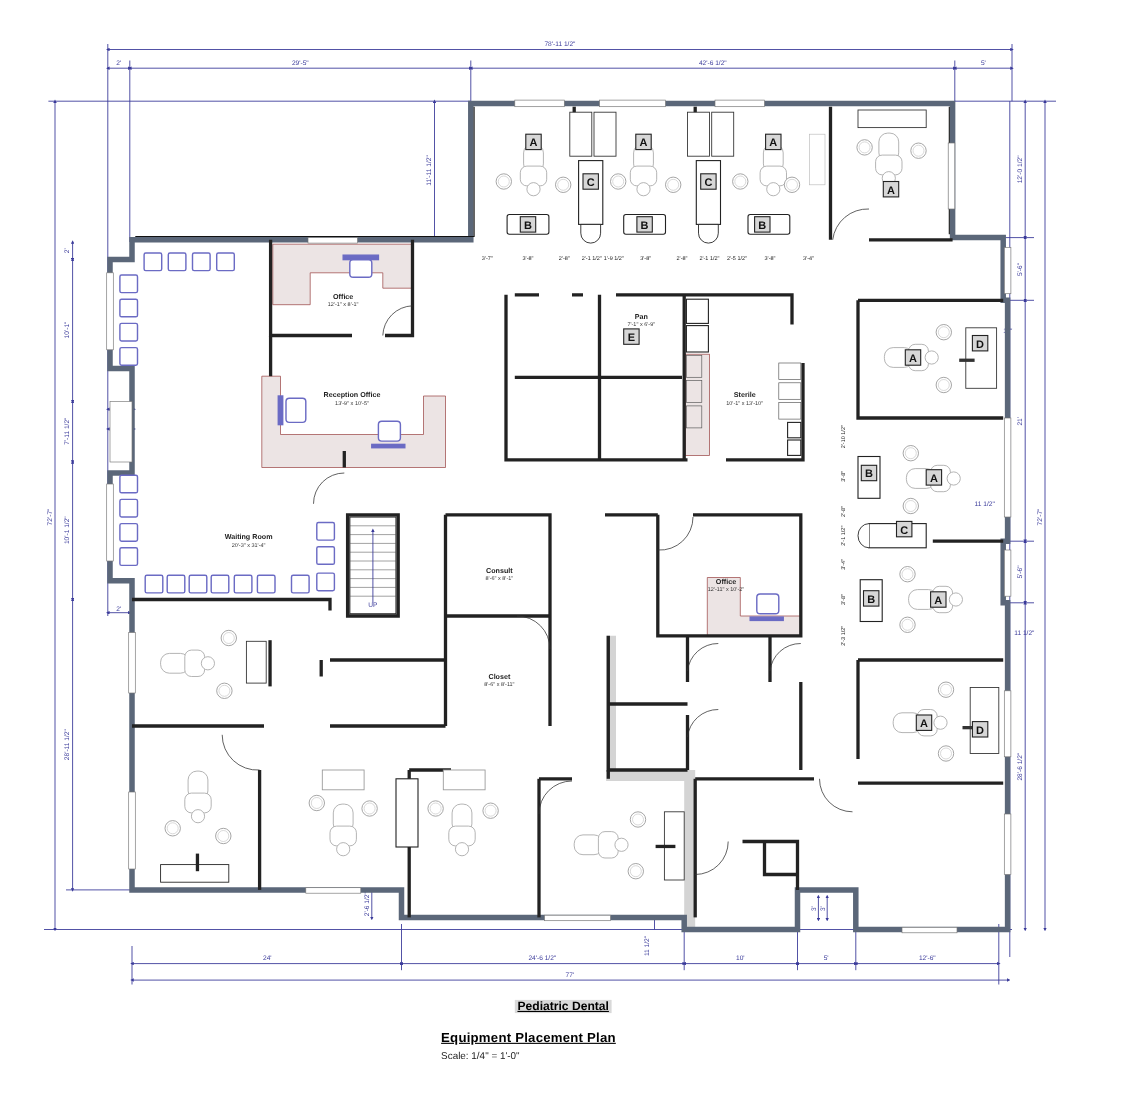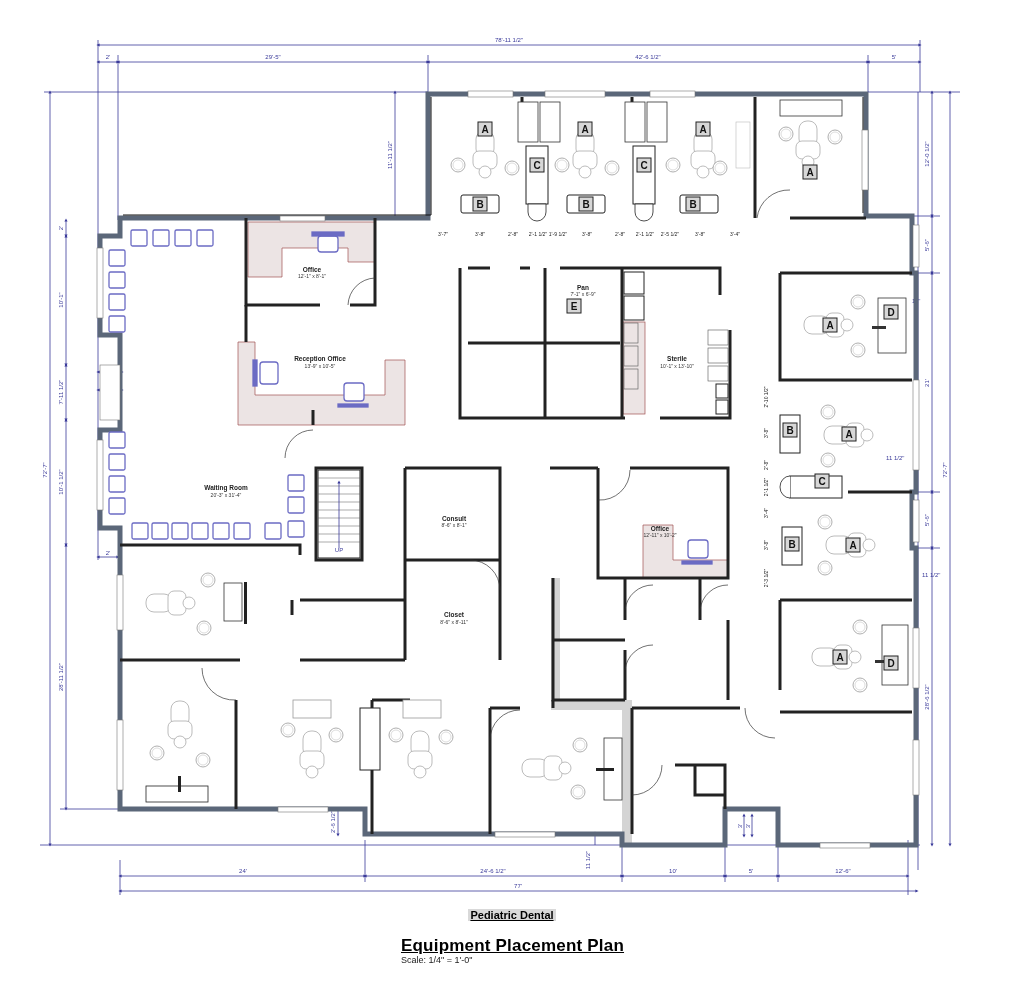--- a/index.html
+++ b/index.html
@@ -6,21 +6,21 @@
   body{width:1024px;height:997px;position:relative;overflow:hidden;font-family:"Liberation Sans",sans-serif;}
   #plan{position:absolute;left:0;top:0;width:1024px;height:997px;}
   .dim-text{font-family:"Liberation Sans",sans-serif;font-size:6px;fill:#3a3a9a;}
   .room-name{font-family:"Liberation Sans",sans-serif;font-size:6.5px;font-weight:bold;fill:#222;}
   .room-size{font-family:"Liberation Sans",sans-serif;font-size:5px;fill:#333;}
   .tag-text{font-family:"Liberation Sans",sans-serif;font-size:10px;font-weight:bold;fill:#111;}
   .small-dim{font-family:"Liberation Sans",sans-serif;font-size:5px;fill:#222;}
   .title-block{position:absolute;left:0;top:905px;width:1024px;text-align:center;}
   .proj-name{display:inline-block;background:#d9d9d9;font-weight:bold;font-size:11px;text-decoration:underline;padding:0 2px;line-height:12px;text-align:right;}
   .proj-area{font-weight:bold;font-size:9px;text-decoration:underline;line-height:10px;}
-  .plan-title{position:absolute;left:401px;top:936px;font-size:17px;font-weight:bold;text-decoration:underline;letter-spacing:0.2px;}
+  .plan-title{position:absolute;left:401px;top:936px;font-size:12px;font-weight:bold;text-decoration:underline;letter-spacing:0.2px;}
   .plan-scale{position:absolute;left:401px;top:955px;font-size:9px;color:#222;}
 </style>
 </head>
 <body>
 
 <svg id="plan" viewBox="0 0 1024 997" xmlns="http://www.w3.org/2000/svg">
   <defs>
     <marker id="arr" viewBox="0 0 6 6" refX="3" refY="3" markerWidth="4" markerHeight="4" orient="auto-start-reverse">
       <path d="M0,0 L6,3 L0,6 z" fill="#3a3a9a"></path>
     </marker>

